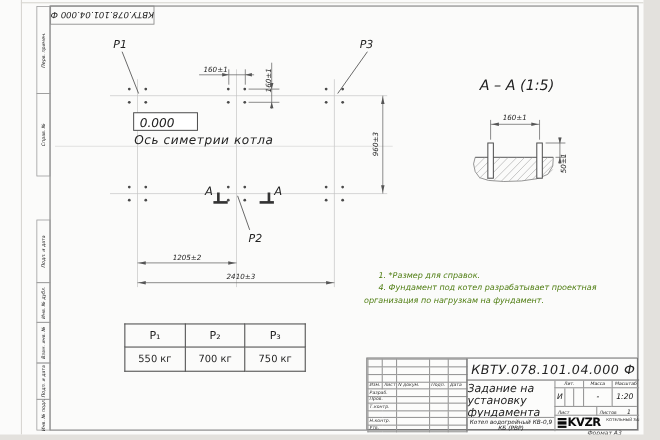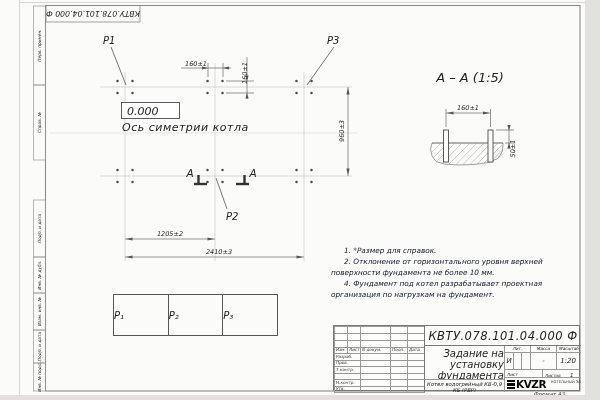--- a/index.html
+++ b/index.html
@@ -5,38 +5,38 @@
   html,body{margin:0;padding:0;}
   body{width:600px;height:400px;background:#e6e4e0;position:relative;overflow:hidden;
        font-family:"DejaVu Sans",sans-serif;}
   .page{position:absolute;left:0;top:0;width:600px;height:400px;background:#fbfbfa;}
   .edge-right{position:absolute;left:585px;top:0;width:15px;height:400px;background:#e3e1dd;}
   .edge-bottom{position:absolute;left:0;top:395px;width:600px;height:5px;background:#e3e1dd;}
   .edge-left{position:absolute;left:19px;top:0;width:1px;height:395px;background:#d8d6d2;}
   .edge-top{position:absolute;left:19px;top:2px;width:566px;height:1px;background:#d8d6d2;}
   svg{position:absolute;left:0;top:0;}
   svg text{font-family:"DejaVu Sans",sans-serif;font-style:italic;fill:#222;}
-  .notes{position:absolute;left:331px;top:246px;width:248px;color:#0f172a;}
+  .notes{position:absolute;left:331px;top:246px;width:248px;color:#4d7c0f;}
   .notes p{margin:0;font-size:7.3px;line-height:1.5;font-style:italic;text-indent:13px;}
   table.loads{position:absolute;left:113px;top:294px;width:165px;height:42px;
        border-collapse:collapse;table-layout:fixed;}
-  table.loads td{border:1px solid #555;text-align:left;vertical-align:middle;
-       font-style:italic;color:#1d1d1d;padding:0;}
+  table.loads td{border:1px solid #555;text-align:center;vertical-align:middle;
+       color:#1d1d1d;padding:0;}
   table.loads tr.hd td{font-size:10px;height:20px;}
   table.loads tr.vl td{font-size:9px;height:21px;}
   .tblock{position:absolute;left:333px;top:325px;width:247px;height:66px;
        border:1px solid #777;box-sizing:border-box;background:#fcfcfb;color:#222;}
   .tb{position:absolute;box-sizing:border-box;overflow:hidden;}
   table.gt{position:absolute;left:0;top:0;width:91px;height:65px;border-collapse:collapse;table-layout:fixed;}
   table.gt td{border:0.7px solid #999;padding:0 1px;font-size:4.2px;font-style:italic;
        color:#333;line-height:1;white-space:nowrap;overflow:hidden;}
   .desig{left:90px;top:0;width:157px;height:20px;border-left:1px solid #777;border-bottom:1px solid #777;
        font-size:11.5px;font-style:italic;text-align:center;line-height:20px;letter-spacing:0.5px;}
   .dtitle{left:90px;top:20px;width:80px;height:33px;border-left:1px solid #777;
-       font-size:10px;font-style:italic;text-align:right;line-height:1.1;padding-top:2px;}
+       font-size:10px;font-style:italic;text-align:left;line-height:1.1;padding-top:2px;}
   .dprod{left:90px;top:53px;width:80px;height:13px;border-left:1px solid #777;border-top:1px solid #999;
        font-size:5.3px;font-style:italic;text-align:center;line-height:1.2;padding-top:1px;}
   .rc{border-left:1px solid #999;border-bottom:1px solid #999;font-size:4.2px;font-style:italic;
       text-align:center;}
   .rcv{border-left:1px solid #999;border-bottom:1px solid #999;font-size:7px;font-style:italic;
       text-align:center;}
   .bars{display:inline-flex;flex-direction:column;justify-content:space-between;width:8px;height:9px;
       margin:2px 1px 0 2px;vertical-align:top;}
   .bars i{display:block;height:2.2px;background:#0a0a0a;}
   .kvzr{font-weight:900;font-size:10.5px;font-style:normal;letter-spacing:-0.5px;color:#0a0a0a;
@@ -208,30 +208,34 @@
         <polygon points="509,130.5 507.4,125 510.6,125"></polygon>
           <polygon points="509,143 507.4,148.5 510.6,148.5"></polygon>
       </g>
       <text x="468" y="109.5" font-size="6.5" text-anchor="middle">160±1</text>
       <text x="514" y="152" font-size="6.5" text-anchor="middle" transform="rotate(-90 512.5 150)">50±1</text>
     </g>
   </svg>
 
   <div class="notes">
     <p>1. *Размер для справок.</p>
-    <p>2. Отклонение от горизонтального уровня верхней поверхности фундамента не более 10 мм.</p>
     <p>4. Фундамент под котел разрабатывает проектная организация по нагрузкам на фундамент.</p>
   </div>
 
   <table class="loads">
     <tbody>
         <tr class="hd">
       <td>P₁</td>
       <td>P₂</td>
       <td>P₃</td>
+    </tr>
+    <tr class="vl">
+      <td>550 кг</td>
+      <td>700 кг</td>
+      <td>750 кг</td>
     </tr>
   </tbody>
     </table>
 
   <div class="tblock">
     <table class="gt">
       <colgroup>
           <col style="width:13px">
           <col style="width:13px">
           <col style="width:30px">

